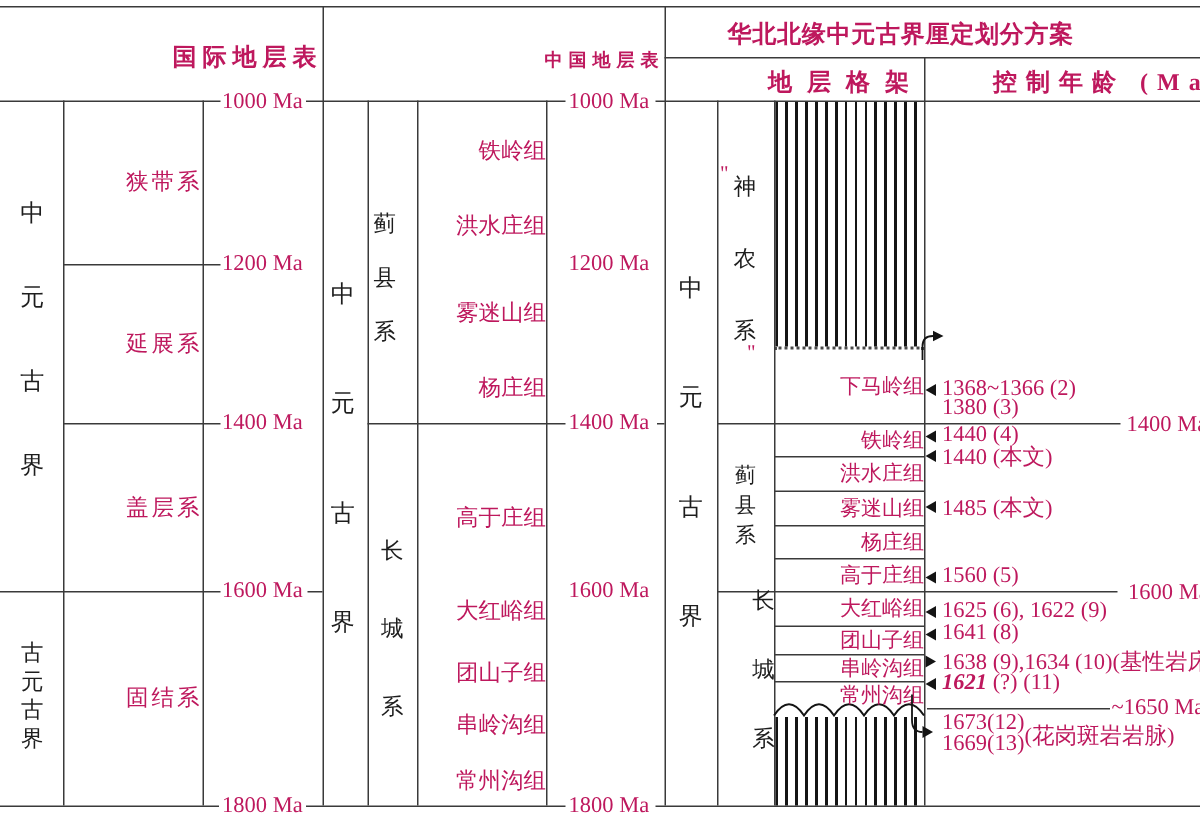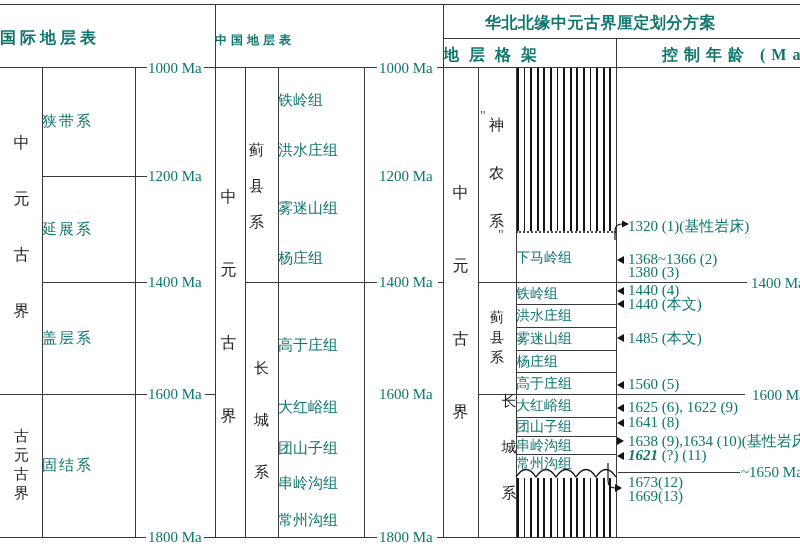--- a/index.html
+++ b/index.html
@@ -2,22 +2,22 @@
 <html><head>
 <meta charset="utf-8">
 <style>
   html,body{margin:0;padding:0;background:#fff;}
   .fig{
     position:relative;width:800px;height:544px;background:#fff;overflow:hidden;
     font-family:"Liberation Serif","DejaVu Serif",serif;color:#1d1d1d;
   }
   .hl{position:absolute;height:1px;background:#3a3a3a;}
   .vl{position:absolute;width:1px;background:#3a3a3a;}
-  .t{position:absolute;white-space:nowrap;font-size:15px;color:#0f766e;}
-  .tc{text-align:left;}
+  .t{position:absolute;white-space:nowrap;font-size:15px;color:#be185d;}
+  .tc{text-align:right;}
   .b{font-weight:bold;}
   .vert{position:absolute;white-space:normal;word-break:break-all;text-align:center;color:#1d1d1d;}
   .hatch{
     position:absolute;
     background-image:repeating-linear-gradient(to right,#141414 0px,#141414 1.8px,transparent 1.8px,transparent 6.6px);
   }
   .dotted{position:absolute;height:0;border-top:2px dotted #4a4a4a;}
   .tri-l{position:absolute;width:0;height:0;border-top:4px solid transparent;border-bottom:4px solid transparent;border-right:7px solid #141414;}
   .tri-r{position:absolute;width:0;height:0;border-top:4px solid transparent;border-bottom:4px solid transparent;border-left:7px solid #141414;}
   .it{font-style:italic;font-weight:bold;}
@@ -136,21 +136,20 @@
   <div class="t tc" style="left:516px;top:375px;width:100px;font-size:14px;">高于庄组</div>
   <div class="t tc" style="left:516px;top:397px;width:100px;font-size:14px;">大红峪组</div>
   <div class="t tc" style="left:516px;top:418px;width:100px;font-size:14px;">团山子组</div>
   <div class="t tc" style="left:516px;top:437px;width:100px;font-size:14px;">串岭沟组</div>
   <div class="t tc" style="left:516px;top:455px;width:100px;font-size:14px;">常州沟组</div>
 
   <svg style="left:612px;top:217px;" width="18" height="24" viewBox="0 0 18 24">
     <path d="M3,23 L3,14 Q3,7 10,7" fill="none" stroke="#141414" stroke-width="1.2"></path>
     <polygon points="10,3.5 17,7 10,10.5" fill="#141414"></polygon>
   </svg>
-  <div class="t" style="left:628px;top:217px;">1320 (1)(基性岩床)</div>
 
   <div class="tri-l" style="left:617px;top:256px;"></div>
   <div class="t" style="left:628px;top:251px;">1368~1366 (2)</div>
   <div class="t" style="left:628px;top:264px;">1380 (3)</div>
 
   <div class="tri-l" style="left:617px;top:287px;"></div>
   <div class="t" style="left:628px;top:282px;">1440 (4)</div>
   <div class="tri-l" style="left:617px;top:300px;"></div>
   <div class="t" style="left:628px;top:295px;">1440 (本文)</div>
 
@@ -171,14 +170,15 @@
 
   <div class="tri-l" style="left:617px;top:452px;"></div>
   <div class="t" style="left:628px;top:447px;"><span class="it">1621</span><span> (?) (11)</span></div>
 
   <svg style="left:604px;top:462px;" width="20" height="32" viewBox="0 0 20 32">
     <path d="M4,1 L4,18 Q4,26 11,26" fill="none" stroke="#141414" stroke-width="1.2"></path>
     <polygon points="11,22 18,26 11,30" fill="#141414"></polygon>
   </svg>
   <div class="t" style="left:628px;top:474px;">1673(12)</div>
   <div class="t" style="left:628px;top:488px;">1669(13)</div>
+  <div class="t" style="left:683px;top:481px;">(花岗斑岩岩脉)</div>
 
 </div>
 
 </body></html>

